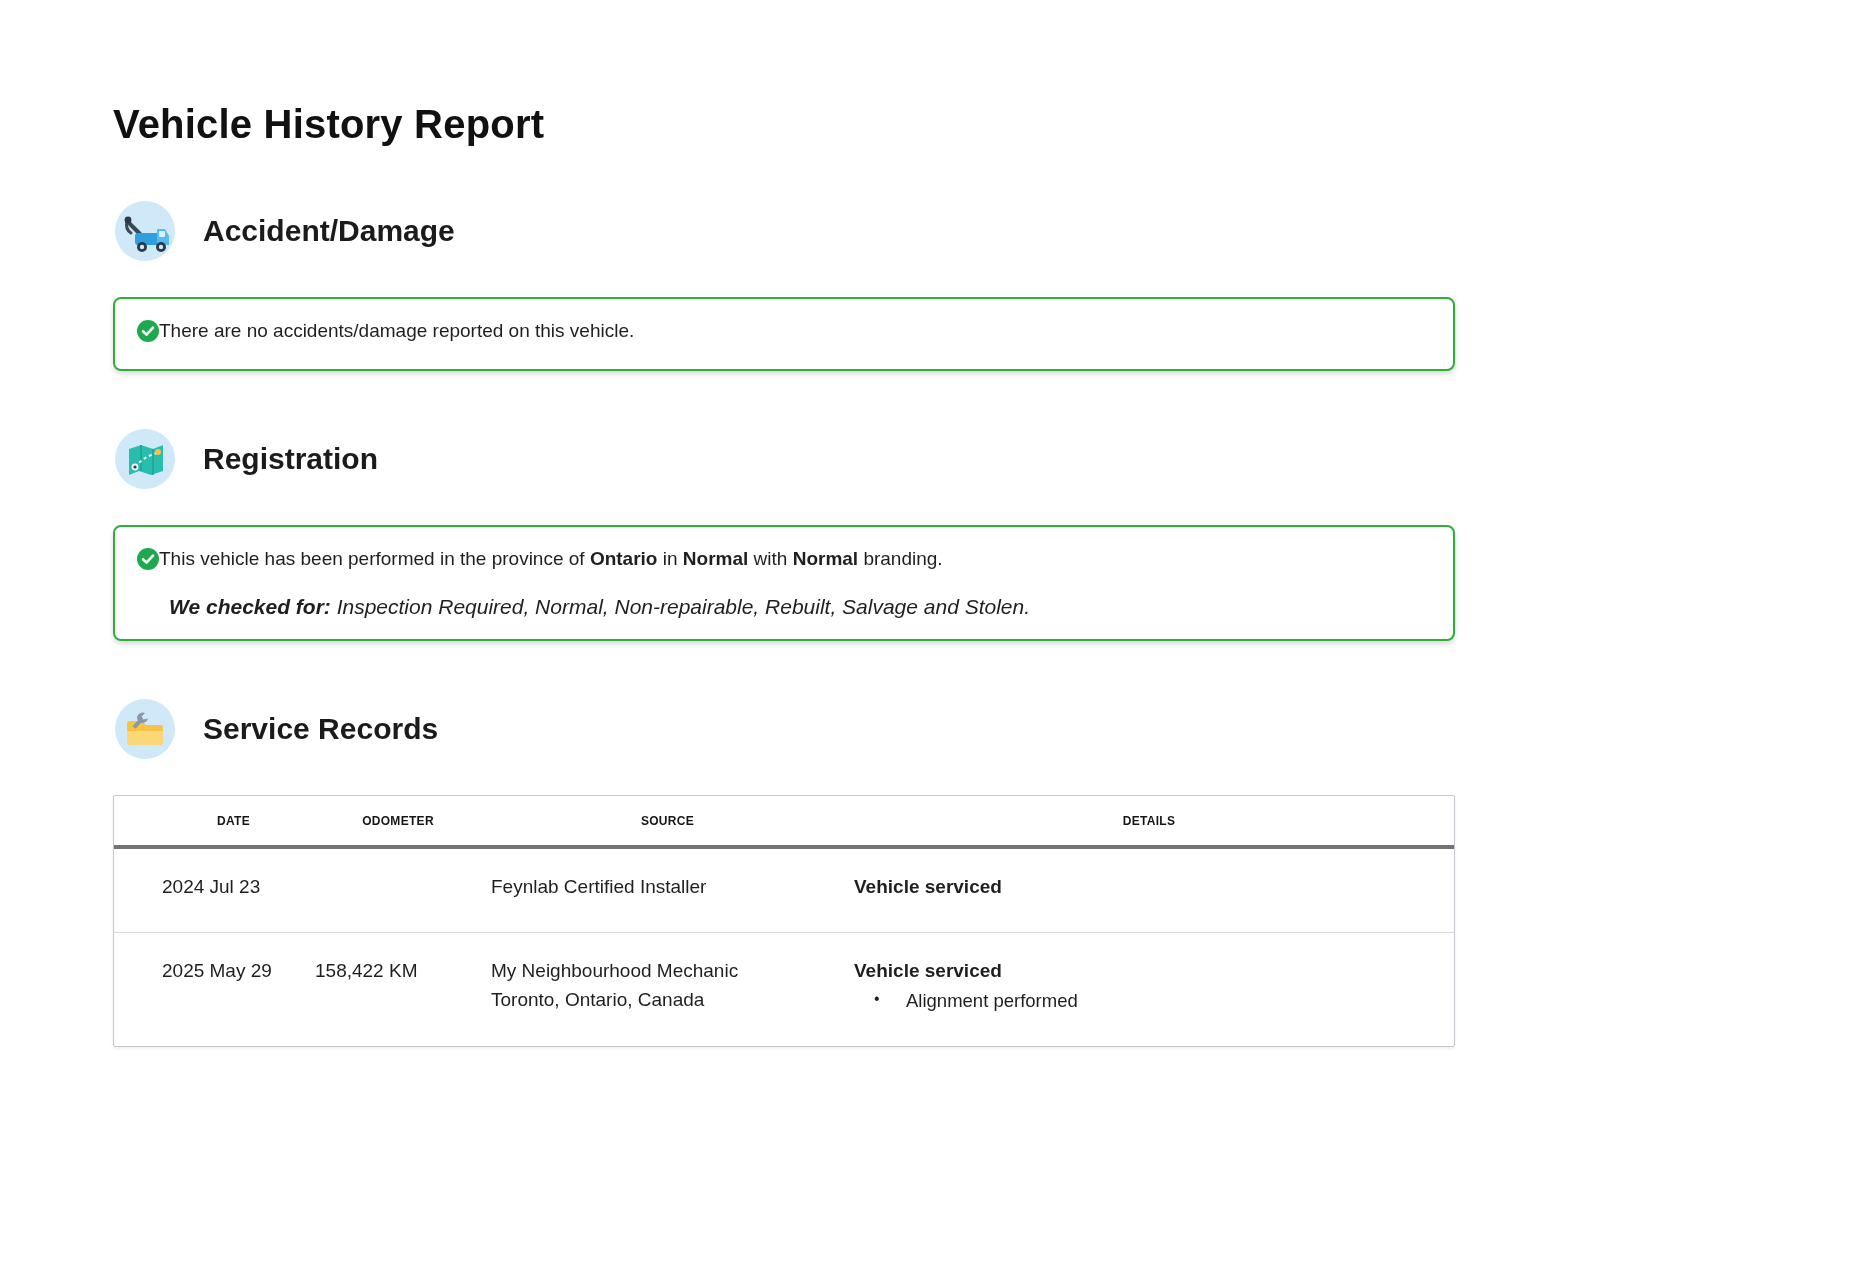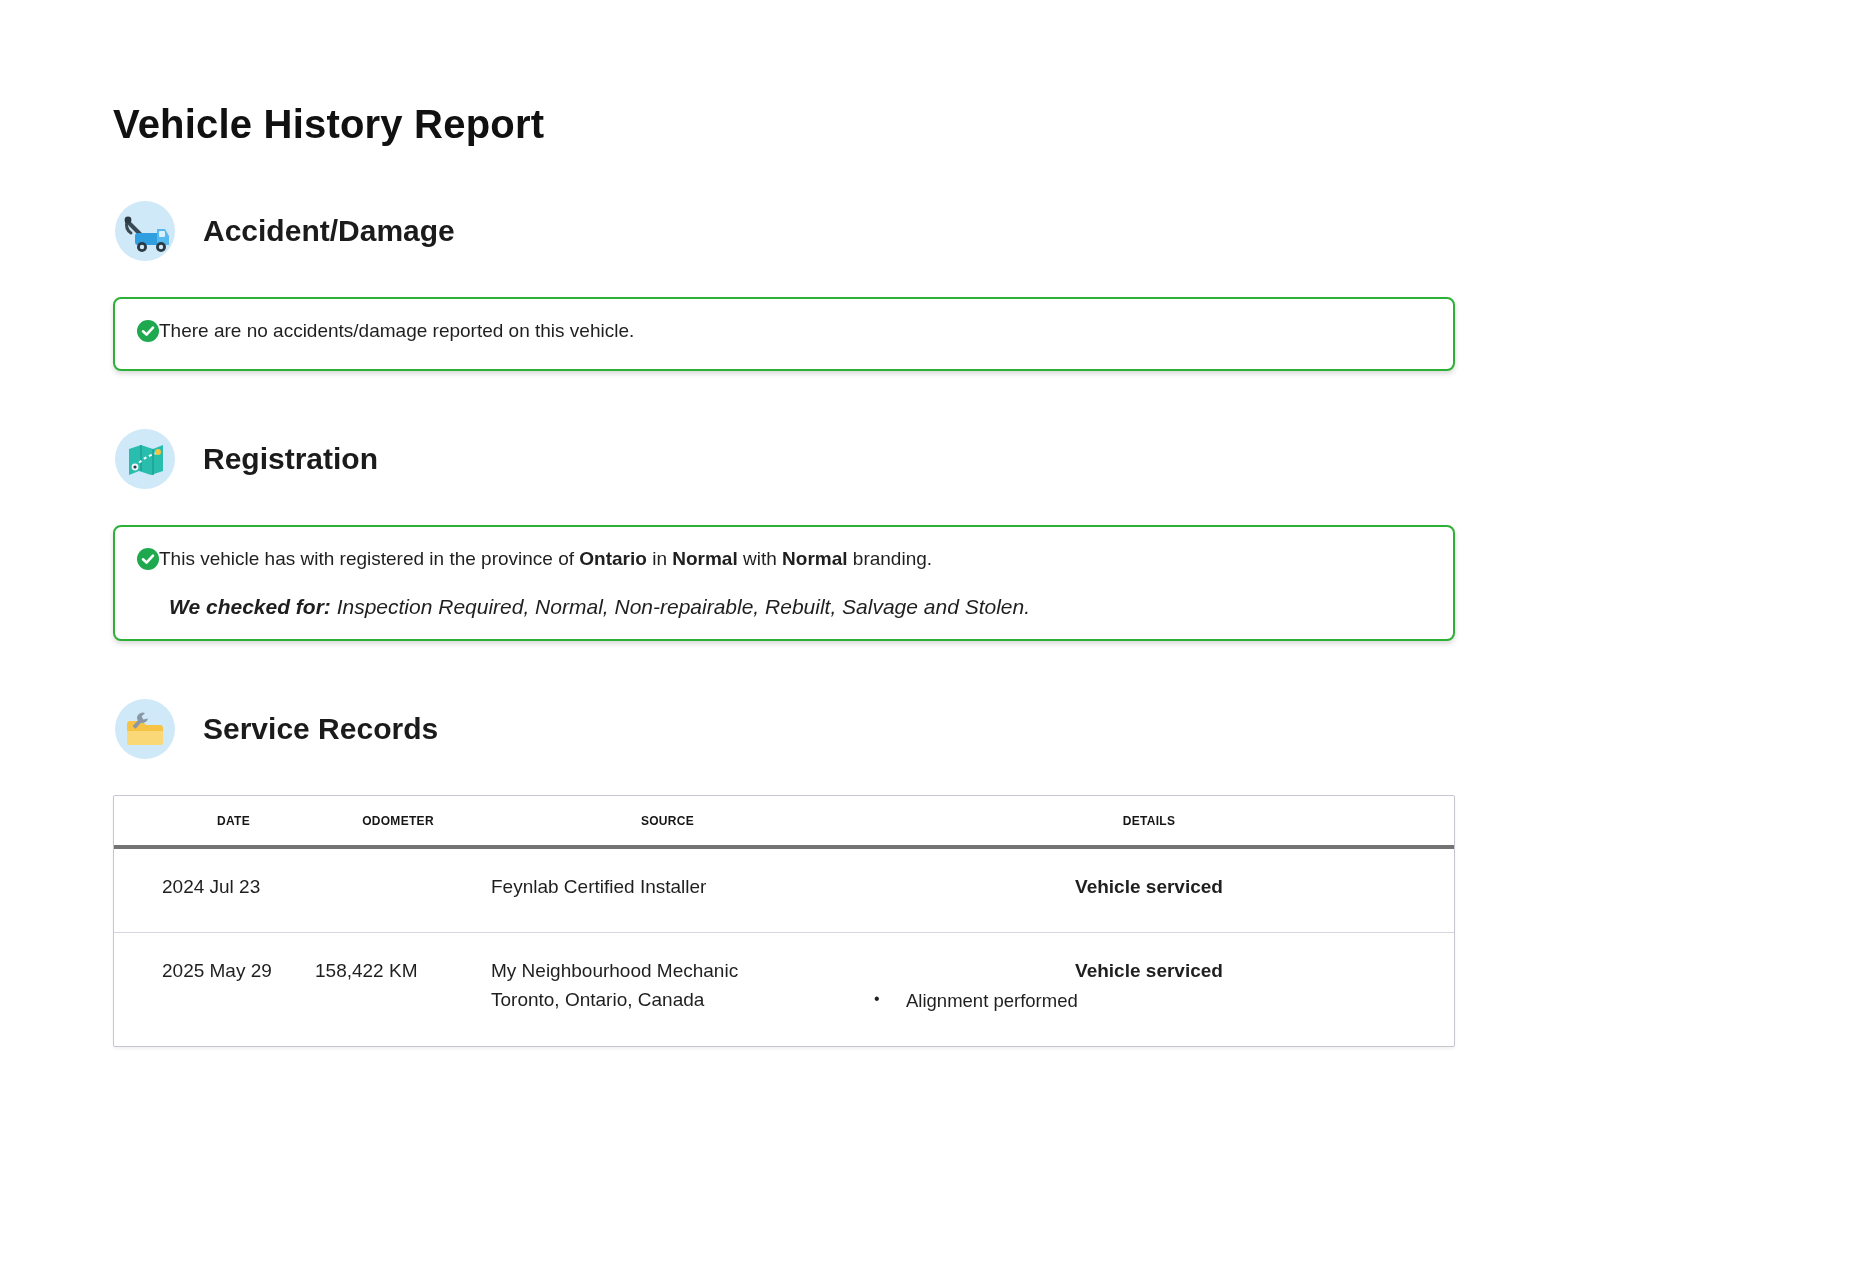--- a/index.html
+++ b/index.html
@@ -90,21 +90,21 @@
     font-size: 19px;
     padding: 23px 10px 30px 0;
     line-height: 1.55;
   }
   table.service-table tr.body-row + tr.body-row td {
     border-top: 1px solid #d6d6de;
   }
   table.service-table th:first-child,
   table.service-table td:first-child { padding-left: 48px; }
 
-  .details-title { font-weight: 700; text-align: center; }
+  .details-title { font-weight: 700; }
   ul.details-list { list-style: none; margin-top: 2px; }
   ul.details-list li {
     font-size: 18.5px;
     position: relative;
     padding-left: 52px;
   }
   ul.details-list li::before {
     content: "•";
     position: absolute;
     left: 20px;
@@ -166,21 +166,21 @@
   </div>
 
   <div class="status-box">
     <div class="status-line">
       <span class="check">
         <svg viewBox="0 0 22 22" width="22" height="22">
           <circle cx="11" cy="11" r="11" fill="#1fa94e"></circle>
           <path d="M6 11.3 L9.5 14.6 L16 7.6" fill="none" stroke="#ffffff" stroke-width="2.6" stroke-linecap="round" stroke-linejoin="round"></path>
         </svg>
       </span>
-      <span class="status-text"><span>This vehicle has with registered in the province of </span><b>Ontario</b><span> in </span><b>Normal</b><span> with </span><b>Normal</b><span> branding.</span></span>
+      <span class="status-text"><span>This vehicle has been performed in the province of </span><b>Ontario</b><span> in </span><b>Normal</b><span> with </span><b>Normal</b><span> branding.</span></span>
     </div>
     <div class="checked-line">
       <span class="checked-label">We checked for:</span><span> Inspection Required, Normal, Non-repairable, Rebuilt, Salvage and Stolen.</span>
     </div>
   </div>
 
   <div class="section-header">
     <span class="icon-wrap">
       <svg viewBox="0 0 64 64" width="64" height="64">
         <circle cx="32" cy="32" r="30" fill="#cfe9f8"></circle>

